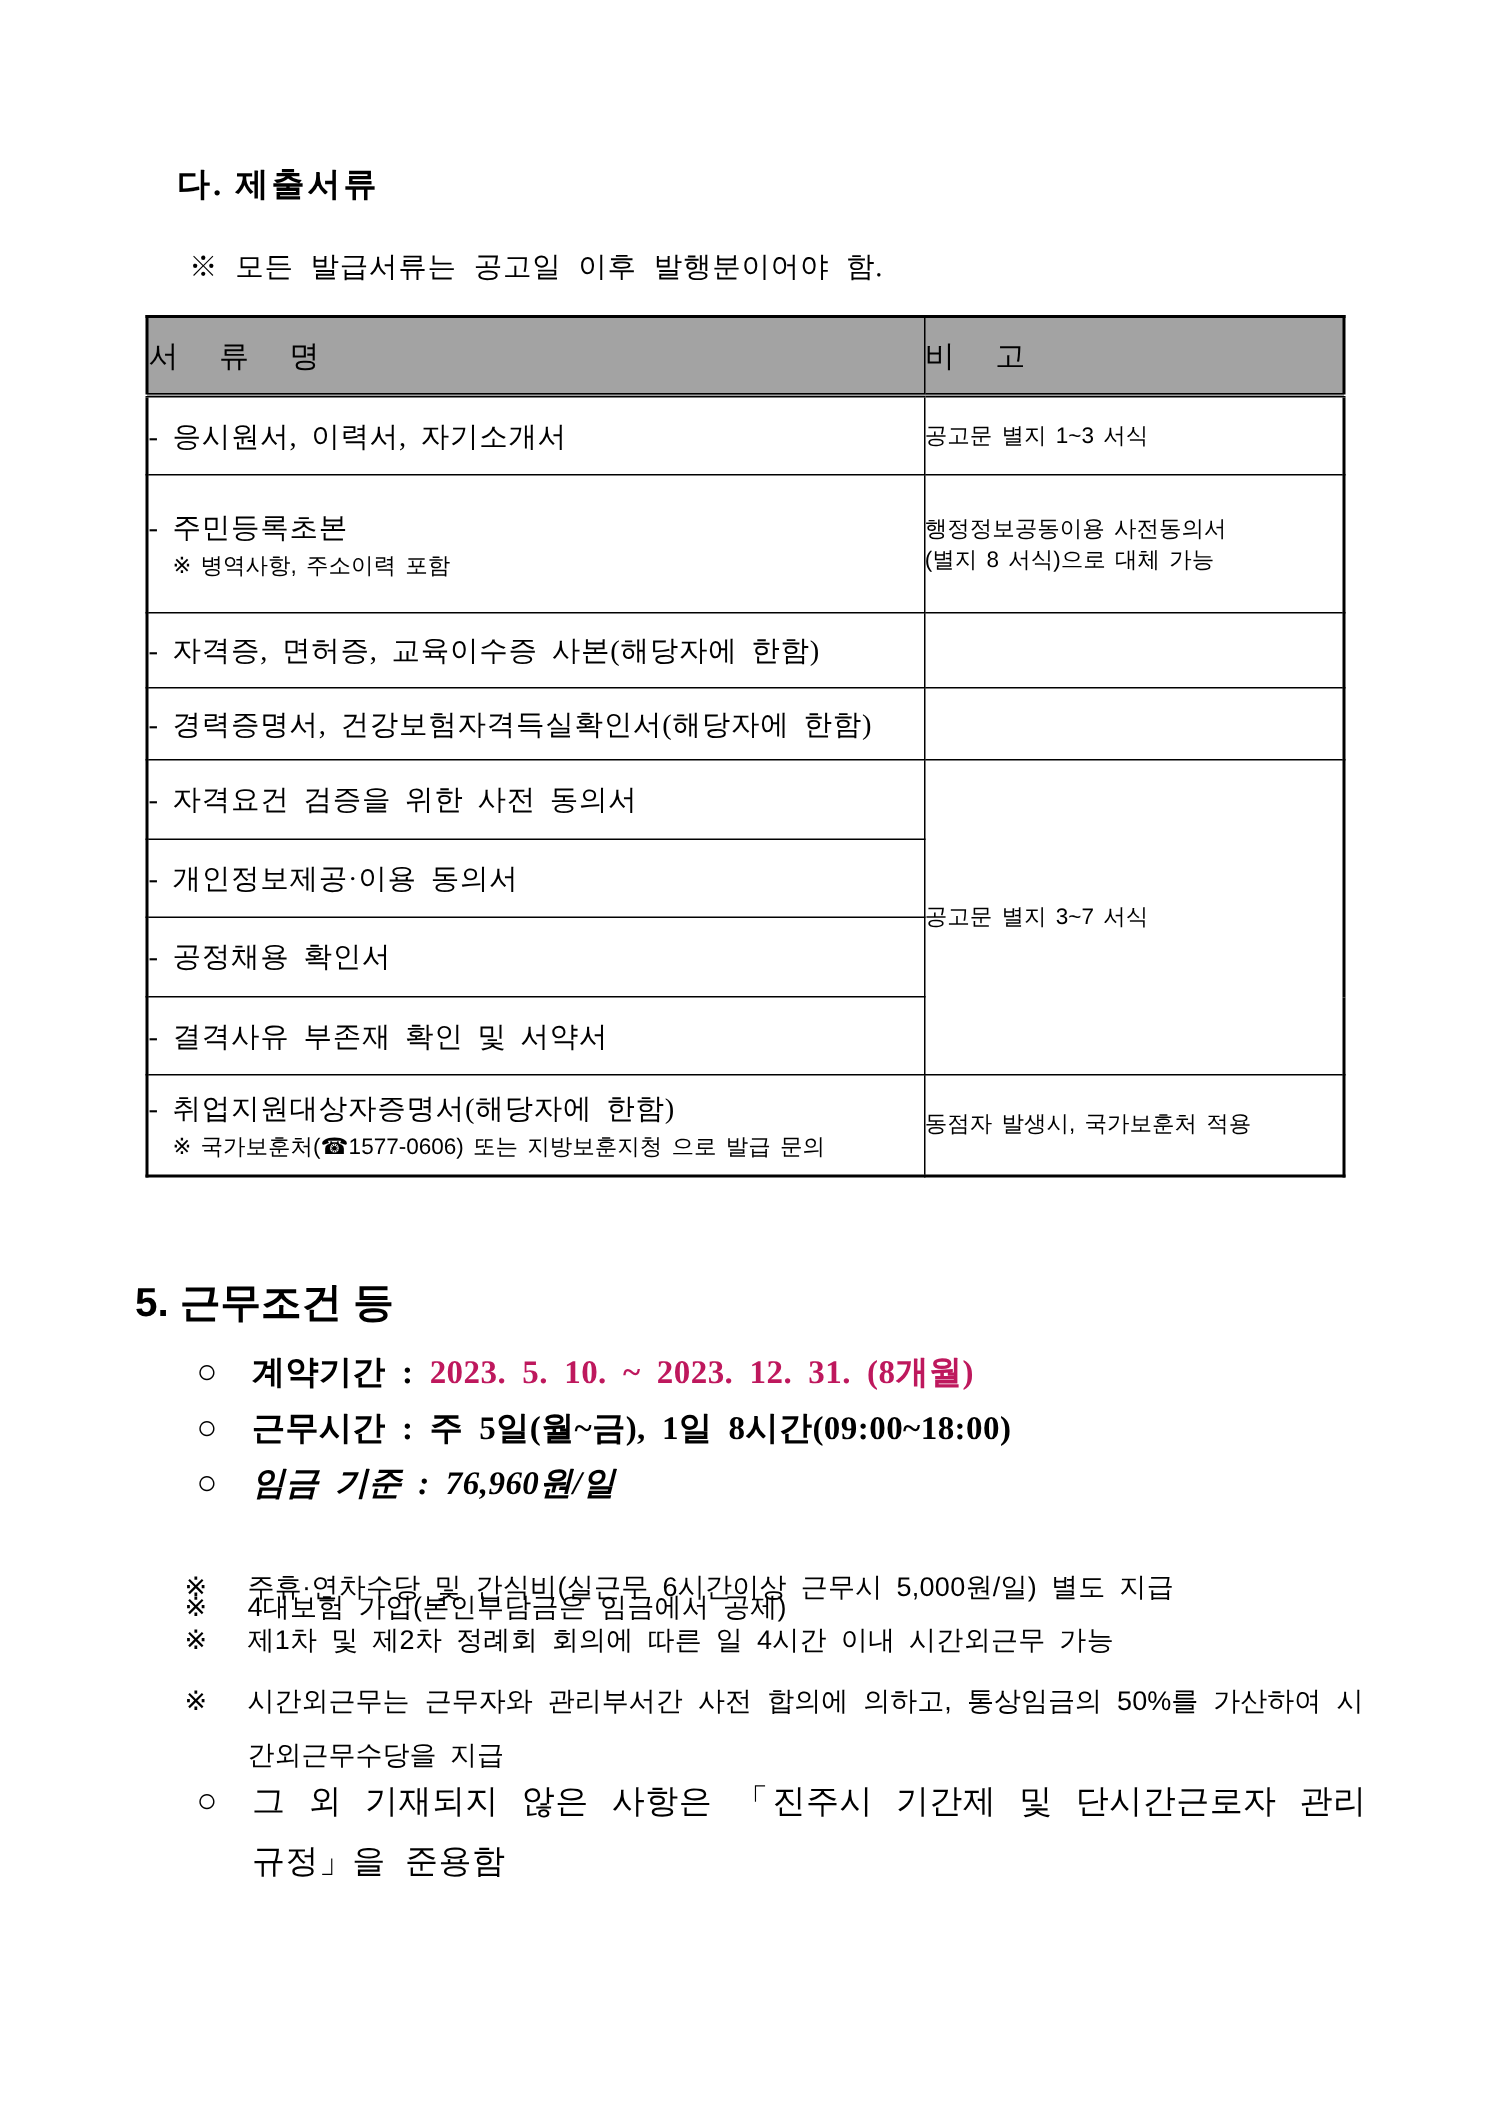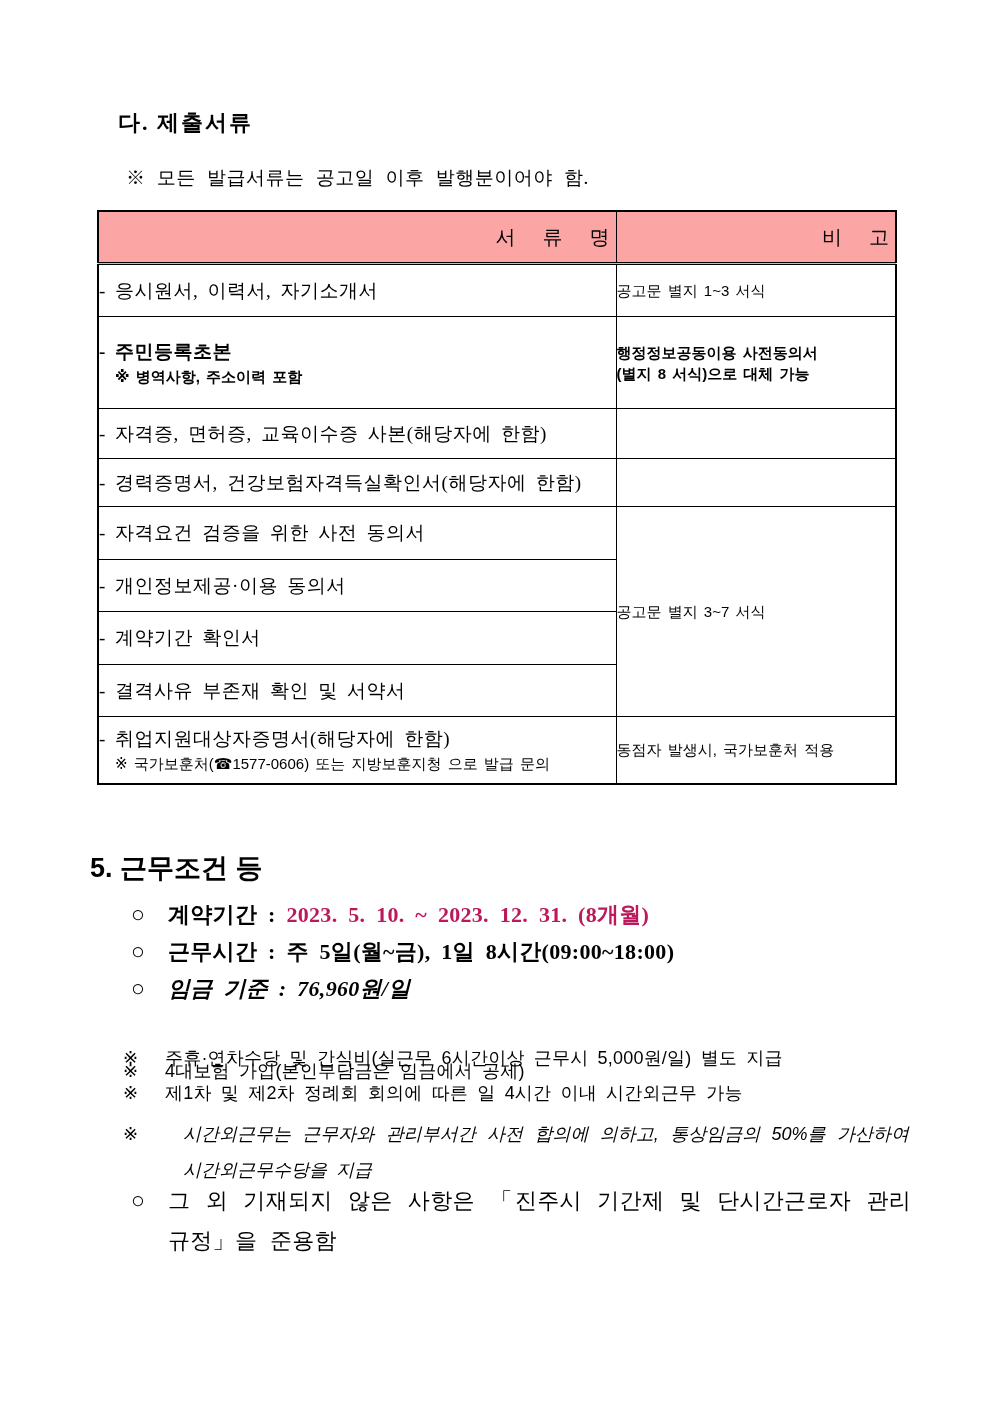--- a/index.html
+++ b/index.html
@@ -25,25 +25,25 @@
     width:798px;
     border-collapse:collapse;table-layout:fixed;
     border:2px solid #000;
   }
   table.docs th,table.docs td{
     border:1px solid #000;
     padding:0;
     vertical-align:middle;
   }
   table.docs thead th{
-    background:#fca5a5;
+    background:#a3a3a3;
     height:50px;
     font-size:20px;font-weight:normal;
     letter-spacing:6px;word-spacing:10px;
-    text-align:right;
+    text-align:left;
     border-bottom:3px double #000;
   }
   td.name-cell{
     padding:6px 6px 6px 8px;
     font-size:19px;
     letter-spacing:0.5px;word-spacing:4px;
   }
   .doc-sub{
     font-family:"Liberation Sans","DejaVu Sans",sans-serif;
     font-size:15px;
@@ -53,21 +53,21 @@
   td.remark-cell{
     font-family:"Liberation Sans","DejaVu Sans",sans-serif;
     font-size:15px;
     padding:4px 4px 4px 11px;
     line-height:21px;
     word-spacing:2px;
   }
   
   tr.h-hdr{height:52px;}
   tr.h-r0{height:53px;}
-  tr.h-r1{height:92px;font-weight:bold;}
+  tr.h-r1{height:92px;}
   tr.h-r2{height:50px;}
   tr.h-r3{height:48px;}
   tr.h-r4{height:53px;}
   tr.h-r5{height:52px;}
   tr.h-r6{height:53px;}
   tr.h-r7{height:52px;}
   tr.h-r8{height:67px;padding-left:36px;}
   
   .sec5-title{
     position:absolute;left:90px;top:850px;
@@ -96,21 +96,21 @@
     display:inline-block;width:42px;
     font-size:18px;
   }
   .hang{
     position:absolute;left:123px;width:786px;
     font-family:"Liberation Sans","DejaVu Sans",sans-serif;
     font-size:18px;line-height:36px;
     word-spacing:4px;white-space:normal;
   }
   .hang .x-marker{position:absolute;left:0;top:0;width:auto;}
-  .hang .hang-text{margin-left:60px;text-align:justify;font-style:italic;}
+  .hang .hang-text{margin-left:42px;text-align:justify;}
   .closing{
     position:absolute;left:131px;width:780px;
     font-family:"Liberation Serif","DejaVu Serif",serif;
     font-size:22px;line-height:40px;
     word-spacing:7px;letter-spacing:0.3px;
   }
   .closing .o-marker{position:absolute;left:0;top:0;width:auto;}
   .closing .hang-text{margin-left:37px;text-align:justify;font-weight:normal;}
 </style>
 </head>
@@ -156,21 +156,21 @@
         <td class="remark-cell"></td>
       </tr>
       <tr class="h-r4">
         <td class="name-cell">- 자격요건 검증을 위한 사전 동의서</td>
         <td class="remark-cell" rowspan="4">공고문 별지 3~7 서식</td>
       </tr>
       <tr class="h-r5">
         <td class="name-cell">- 개인정보제공·이용 동의서</td>
       </tr>
       <tr class="h-r6">
-        <td class="name-cell">- 계약기간 확인서</td>
+        <td class="name-cell">- 공정채용 확인서</td>
       </tr>
       <tr class="h-r7">
         <td class="name-cell">- 결격사유 부존재 확인 및 서약서</td>
       </tr>
       <tr class="h-r8">
         <td class="name-cell">
           <div>- 취업지원대상자증명서(해당자에 한함)</div>
           <div class="doc-sub">※ 국가보훈처(☎1577-0606) 또는 지방보훈지청 으로 발급 문의</div>
         </td>
         <td class="remark-cell">동점자 발생시, 국가보훈처 적용</td>

